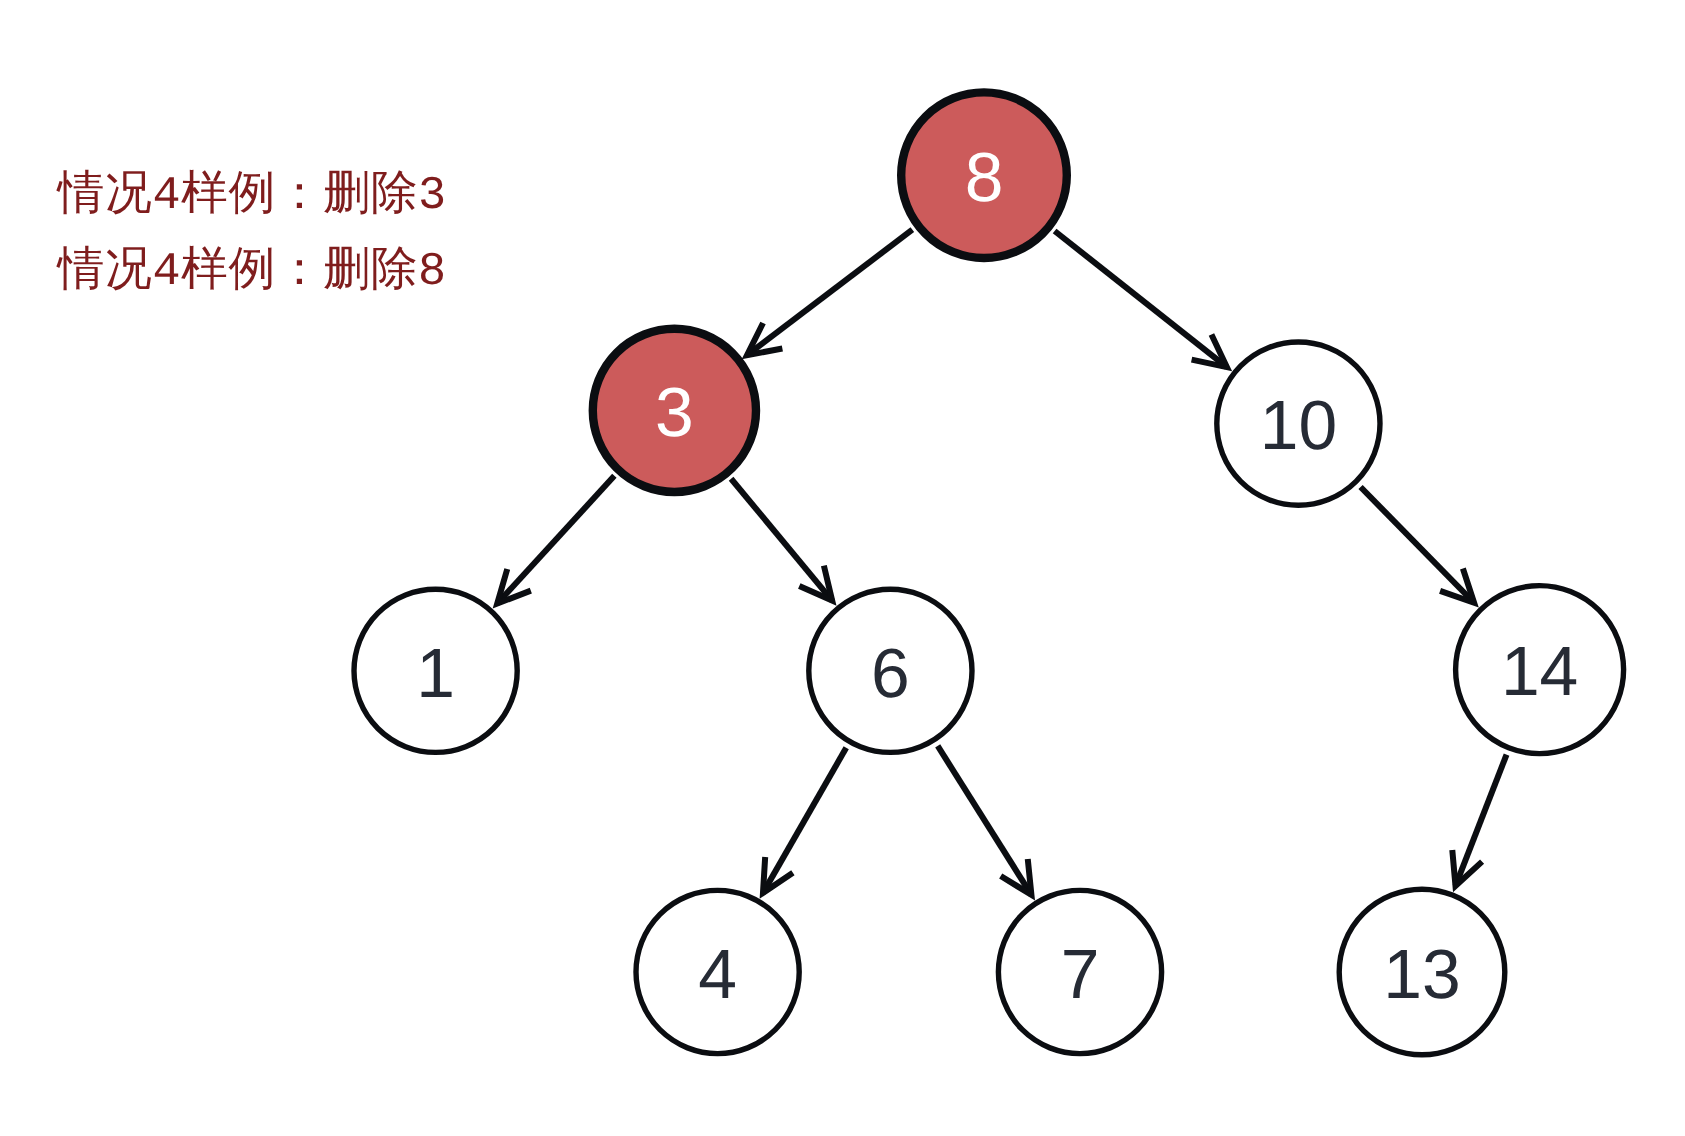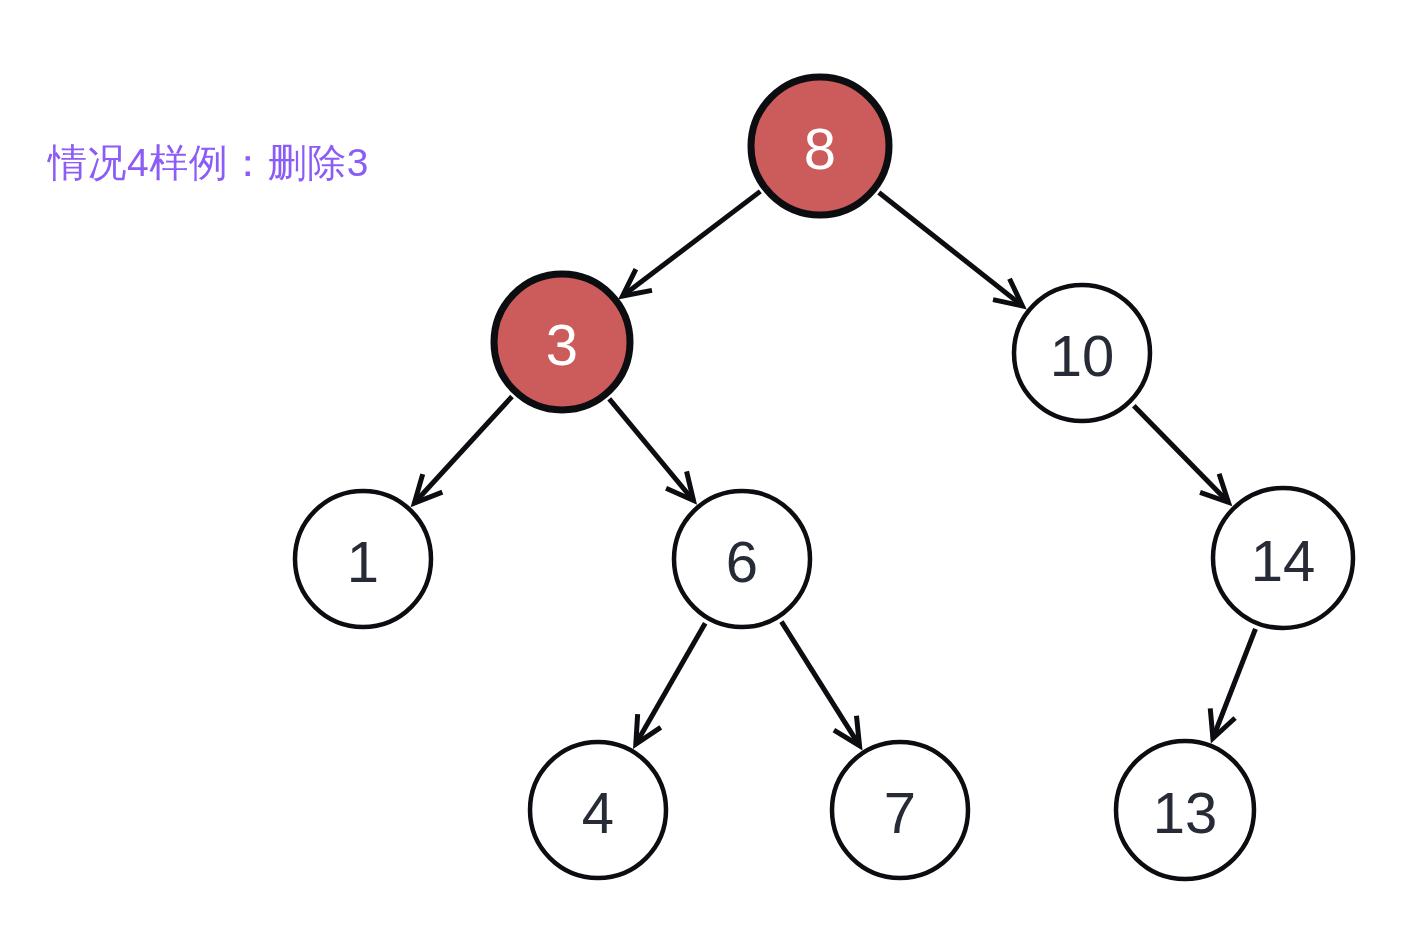--- a/index.html
+++ b/index.html
@@ -60,24 +60,24 @@
     fill: none;
     stroke-linecap: butt;
     stroke-linejoin: miter;
   }
   .caption-block {
     position: absolute;
     left: 48px;
     top: 131px;
   }
   .caption-line {
-    font-family: Liberation Sans, sans-serif;
+    font-family: Liberation Mono, monospace;
     font-size: 39px;
     line-height: 64px;
-    color: #8b5cf6;
+    color: #7f1d1d;
     white-space: pre;
     letter-spacing: 0.5px;
   }
 </style>
 </head>
 <body>
 
 <div id="canvas">
 
   <svg id="tree-svg" viewBox="0 0 1404 947">
@@ -150,15 +150,16 @@
         </g>
         <g>
           <circle cx="1185" cy="810" r="69" class="node-circle plain"></circle>
           <text x="1185" y="812" class="node-label on-light">13</text>
         </g>
       </g>
   </svg>
 
   <div class="caption-block">
     <div class="caption-line">情况4样例：删除3</div>
+    <div class="caption-line">情况4样例：删除8</div>
   </div>
 
 </div>
 
 </body></html>

